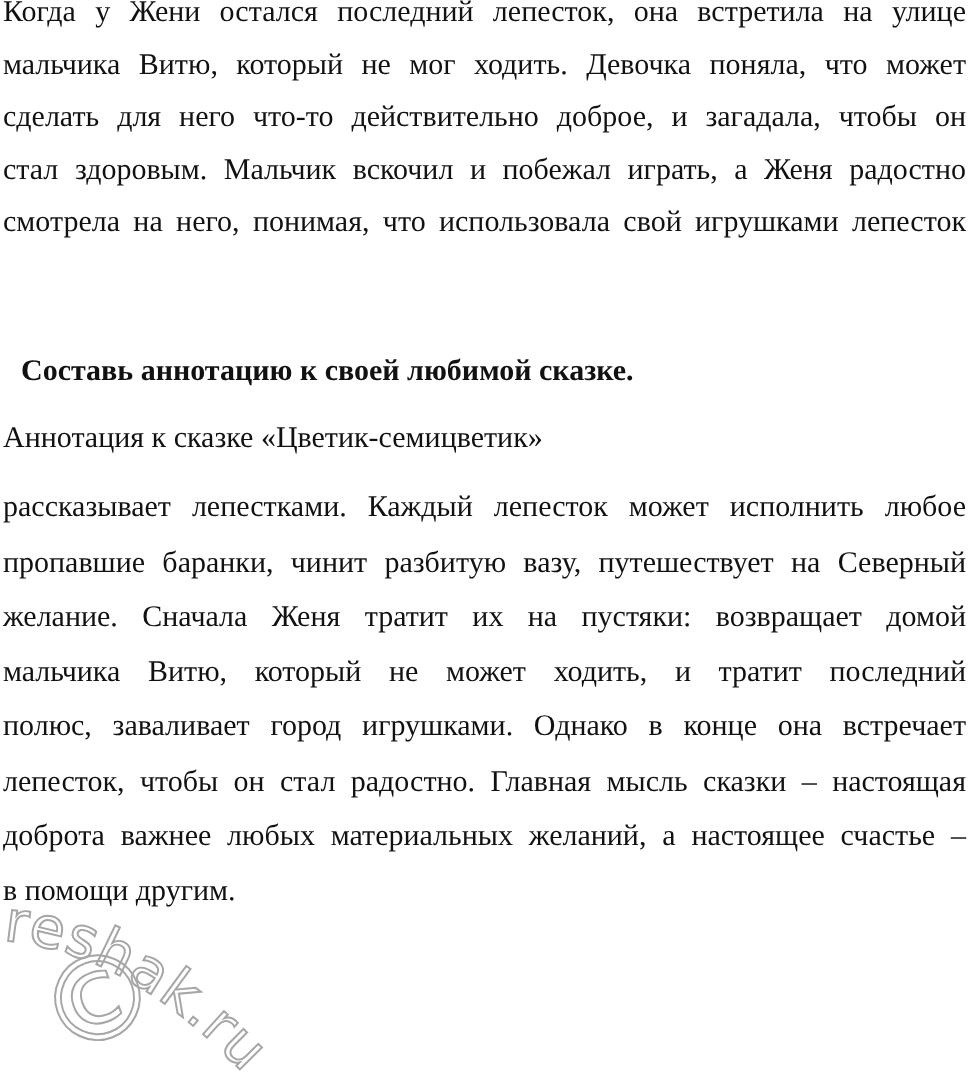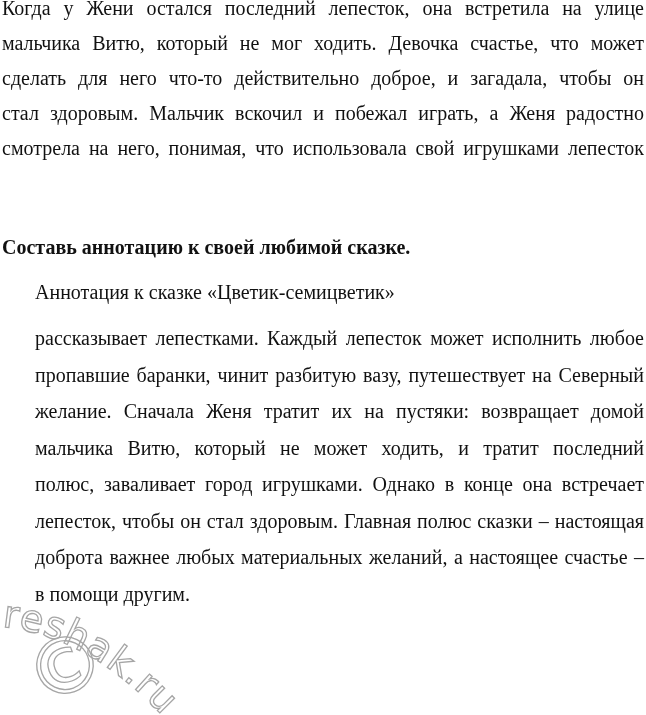--- a/index.html
+++ b/index.html
@@ -19,29 +19,29 @@
     width: 646px;
     padding: 0 2px;
   }
   .line {
     font-size: 20px;
     line-height: 35px;
     text-align: justify;
     text-align-last: justify;
     white-space: normal;
   }
-  .p2 .line, .single { line-height: 36.5px; margin-left: 33px; }
+  .p2 .line, .single { line-height: 36.5px; }
   .line.last {
     text-align: left;
     text-align-last: left;
   }
   .p1 { margin-top: -9px; }
   .p2 { margin-top: 10px; }
   .task-heading {
-    margin: 63px 0 0 0;
+    margin: 63px 0 0 12px;
     font-size: 20px;
     font-weight: bold;
     line-height: 36.5px;
     text-align: left;
   }
   .annotation-title {
     margin-top: 8px;
     font-size: 20px;
     line-height: 36.5px;
     text-align: left;
@@ -63,34 +63,34 @@
   <text font-family="DejaVu Sans, sans-serif" font-size="38" fill="#ffffff" stroke="#a6a6a6" stroke-width="1.3" letter-spacing="1">
     <textPath href="#wmpath">reshak.ru</textPath>
   </text>
   <text x="27" y="112" font-family="DejaVu Sans, sans-serif" font-size="78" fill="none" stroke="#a6a6a6" stroke-width="1.3" transform="rotate(-20 55 85)">©</text>
 </svg>
 
 <div class="page">
 
   <div class="para p1">
     <div class="line">Когда у Жени остался последний лепесток, она встретила на улице</div>
-    <div class="line">мальчика Витю, который не мог ходить. Девочка счастье, что может</div>
+    <div class="line">мальчика Витю, который не мог ходить. Девочка поняла, что может</div>
     <div class="line">сделать для него что-то действительно доброе, и загадала, чтобы он</div>
     <div class="line">стал здоровым. Мальчик вскочил и побежал играть, а Женя радостно</div>
     <div class="line">смотрела на него, понимая, что использовала свой игрушками лепесток</div>
   </div>
 
   <div class="task-heading single">Составь аннотацию к своей любимой сказке.</div>
 
   <div class="annotation-title single">Аннотация к сказке «Цветик-семицветик»</div>
 
   <div class="para p2">
     <div class="line">рассказывает лепестками. Каждый лепесток может исполнить любое</div>
     <div class="line">пропавшие баранки, чинит разбитую вазу, путешествует на Северный</div>
     <div class="line">желание. Сначала Женя тратит их на пустяки: возвращает домой</div>
     <div class="line">мальчика Витю, который не может ходить, и тратит последний</div>
     <div class="line">полюс, заваливает город игрушками. Однако в конце она встречает</div>
-    <div class="line">лепесток, чтобы он стал здоровым. Главная полюс сказки – настоящая</div>
+    <div class="line">лепесток, чтобы он стал радостно. Главная мысль сказки – настоящая</div>
     <div class="line">доброта важнее любых материальных желаний, а настоящее счастье –</div>
     <div class="line last">в помощи другим.</div>
   </div>
 
 </div>
 
 </body></html>

